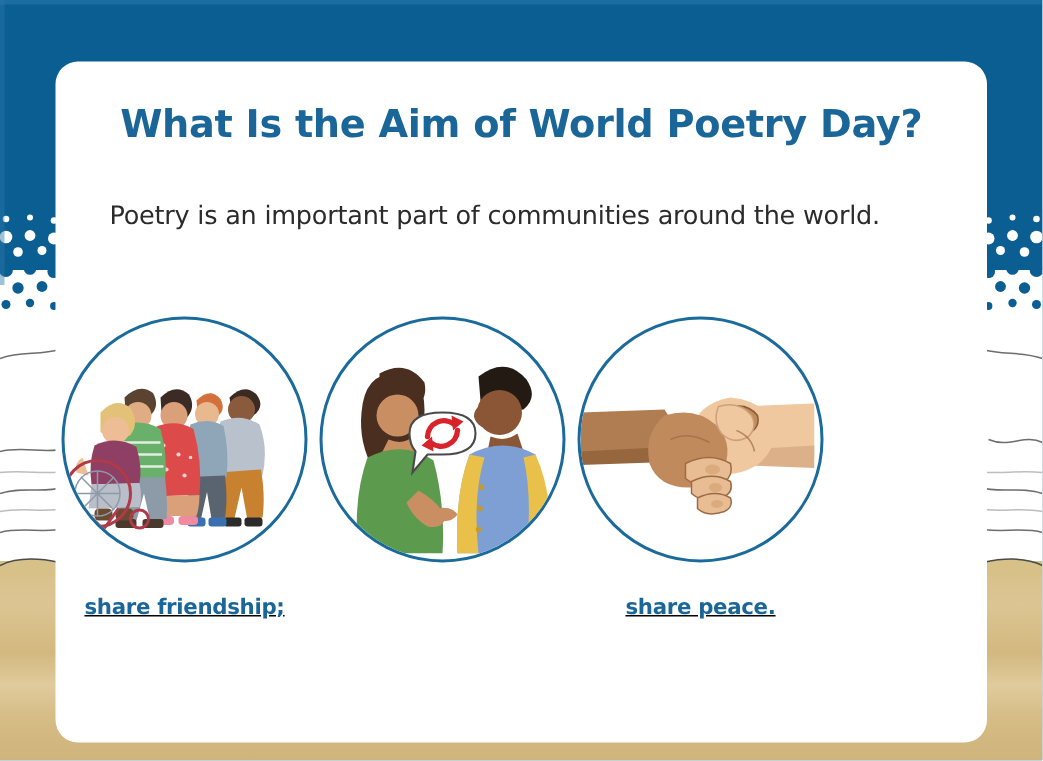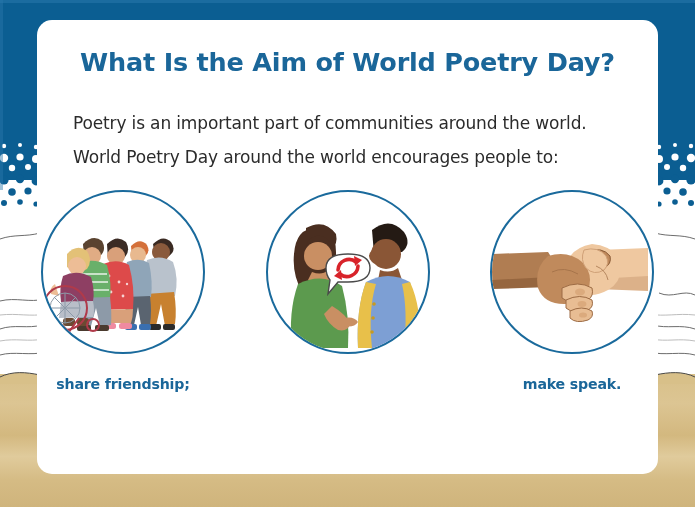--- a/index.html
+++ b/index.html
@@ -77,21 +77,21 @@
 
   
   .waves { position: absolute; top: 225px; width: 52px; height: 150px; }
   .waves.left  { left: 0; }
   .waves.right { right: 0; }
 
   
   .card {
     position: absolute;
     left: 37px;
-    top: 20px;
+    top: 41px;
     width: 621px;
     height: 454px;
     background: #ffffff;
     border-radius: 15px;
   }
 
   .title {
     margin: 0;
     padding: 27px 0 0 0;
     text-align: center;
@@ -112,21 +112,22 @@
   }
   .line1 { padding-top: 36px; }
   .line2 { padding-top: 14px; }
 
   
   .circle-row {
     position: absolute;
     left: 0; right: 0;
     top: 170px;
     display: flex;
-    justify-content: space-between;
+    justify-content: flex-start;
+    text-decoration: underline;
   }
   .circle-item {
     width: 172px;
     display: flex;
     flex-direction: column;
     align-items: center;
   }
   .circle-frame {
     width: 160px;
     height: 160px;
@@ -252,21 +253,20 @@
 
     <div class="top-hairline"></div>
     <div class="left-hairline"></div>
   </div>
 
   <div class="card">
 
     <h1 class="title">What Is the Aim of World Poetry Day?</h1>
 
     <p class="body-text line1">Poetry is an important part of communities around the world.</p>
-    <p class="body-text line2">World Poetry Day around the world encourages people to:</p>
 
     <div class="circle-row">
 
       <div class="circle-item">
         <div class="circle-frame">
           <svg width="156" height="156" viewBox="0 0 156 156" aria-hidden="true">
 
             <g>
               <path d="M110 52 q10 -10 18 -2 q6 8 -2 14 q-8 6 -14 0 z" fill="#3a2a22"></path>
               <circle cx="118" cy="60" r="9" fill="#8a5a3c"></circle>
@@ -413,18 +413,18 @@
               <ellipse cx="88" cy="100" rx="5" ry="3.4"></ellipse>
               <ellipse cx="90" cy="112" rx="4.4" ry="3"></ellipse>
               <ellipse cx="91" cy="123" rx="4" ry="2.6"></ellipse>
             </g>
             <g fill="none" stroke="#9c6b44" stroke-width="1" opacity=".7">
               <path d="M60 80 q12 -6 26 2"></path>
               <path d="M104 74 q10 4 12 14"></path>
             </g>
           </svg>
         </div>
-        <div class="caption">make speak.</div>
+        <div class="caption">share peace.</div>
       </div>
 
     </div>
   </div>
 </div>
 
 </body></html>

